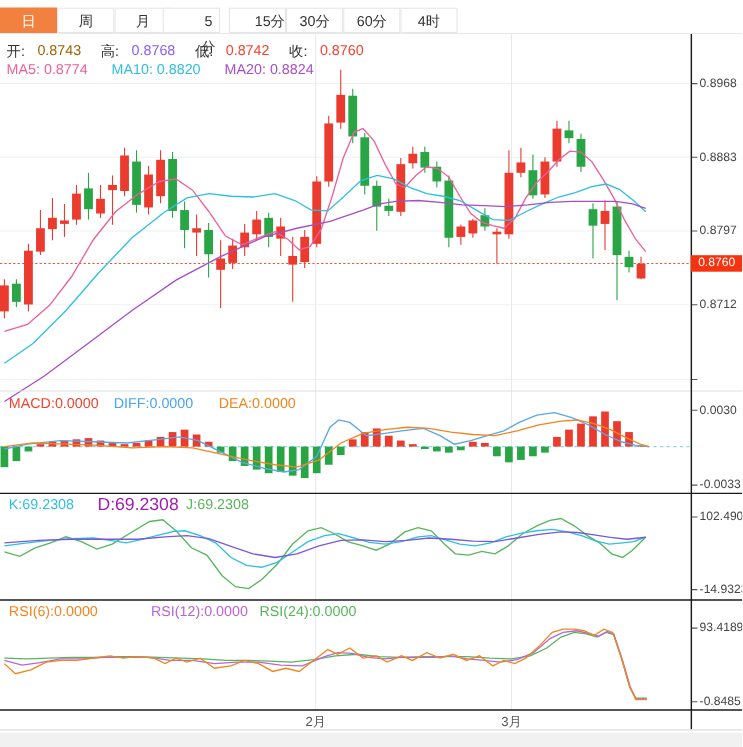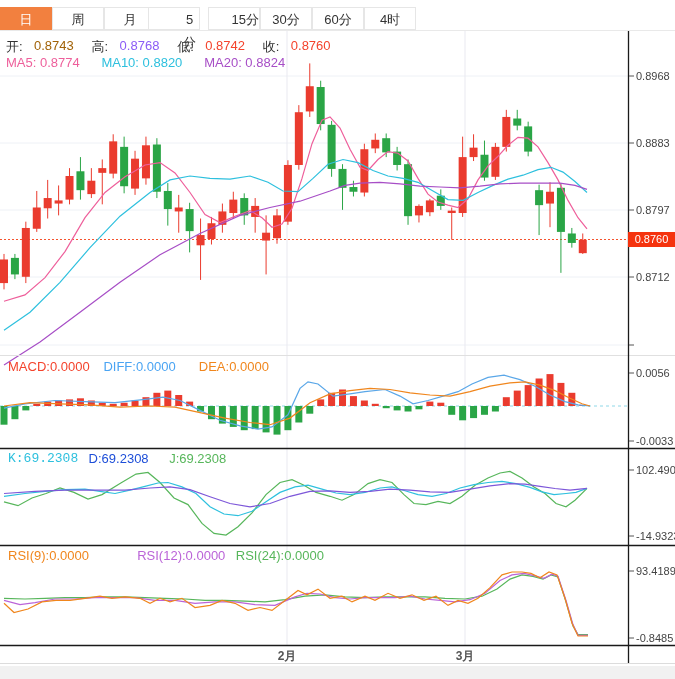--- a/index.html
+++ b/index.html
@@ -7,21 +7,21 @@
   #app{position:relative;width:675px;height:679px;background:#fff;overflow:hidden;}
   
   #tabbar{position:absolute;left:0;top:0;width:675px;height:31px;background:#fff;}
   .tab{position:absolute;top:7px;height:23px;width:52px;line-height:23px;text-align:center;
        font-size:13px;color:#333;background:#fff;border:1px solid #e6e6e6;box-sizing:border-box;cursor:pointer;}
   .tab.active{background:#f2803f;border-color:#f2803f;color:#fff;}
   #tabbar-underline{position:absolute;left:0;top:30px;width:675px;height:1px;background:#e9e9e9;}
   
   #plot{position:absolute;left:0;top:0;}
   .axis-label{position:absolute;font-size:11px;color:#444;white-space:nowrap;}
-  .month-label{position:absolute;font-size:12px;color:#555;transform:translateX(-50%);font-weight:bold;}
+  .month-label{position:absolute;font-size:12px;color:#555;transform:translateX(-50%);}
   #price-tag{position:absolute;left:628px;top:232px;width:47px;height:15px;background:#f5330e;
              color:#fff;font-size:11px;line-height:15px;text-align:center;}
   #footer-band{position:absolute;left:0;top:666px;width:675px;height:13px;background:#f1f1f1;}
 </style>
 </head>
 <body>
 
 <div id="app">
   <div id="tabbar">
       <div class="tab active" style="left: 0px;">日</div>
@@ -243,32 +243,32 @@
       <div class="axis-label" style="left: 177.2px; top: 38px; color: rgb(51, 51, 51); font-size: 13px;">低:</div>
       <div class="axis-label" style="left: 205.2px; top: 38px; color: rgb(244, 67, 44); font-size: 13px;">0.8742</div>
       <div class="axis-label" style="left: 262.8px; top: 38px; color: rgb(51, 51, 51); font-size: 13px;">收:</div>
       <div class="axis-label" style="left: 290.8px; top: 38px; color: rgb(244, 67, 44); font-size: 13px;">0.8760</div>
       <div class="axis-label" style="left: 6px; top: 55px; color: rgb(238, 95, 155); font-size: 13px;">MA5: 0.8774</div>
       <div class="axis-label" style="left: 101.4px; top: 55px; color: rgb(46, 192, 222); font-size: 13px;">MA10: 0.8820</div>
       <div class="axis-label" style="left: 204.2px; top: 55px; color: rgb(167, 78, 198); font-size: 13px;">MA20: 0.8824</div>
       <div class="axis-label" style="left: 8px; top: 359px; color: rgb(244, 67, 44); font-size: 13px;">MACD:0.0000</div>
       <div class="axis-label" style="left: 103.4px; top: 359px; color: rgb(74, 164, 243); font-size: 13px;">DIFF:0.0000</div>
       <div class="axis-label" style="left: 198.8px; top: 359px; color: rgb(240, 134, 29); font-size: 13px;">DEA:0.0000</div>
-      <div class="axis-label" style="left: 8px; top: 451px; color: rgb(46, 192, 222); font-size: 13px; font-family: Liberation Mono, monospace;">K:69.2308</div>
-      <div class="axis-label" style="left: 88.6px; top: 451px; color: #1d4ed8; font-size: 13px;">D:69.2308</div>
+      <div class="axis-label" style="left: 8px; top: 451px; color: rgb(46, 192, 222); font-size: 13px;">K:69.2308</div>
+      <div class="axis-label" style="left: 88.6px; top: 451px; color: #a21caf; font-size: 16px;">D:69.2308</div>
       <div class="axis-label" style="left: 169.2px; top: 451px; color: rgb(87, 182, 91); font-size: 13px;">J:69.2308</div>
-      <div class="axis-label" style="left: 8px; top: 548px; color: rgb(240, 134, 29); font-size: 13px;">RSI(9):0.0000</div>
+      <div class="axis-label" style="left: 8px; top: 548px; color: rgb(240, 134, 29); font-size: 13px;">RSI(6):0.0000</div>
       <div class="axis-label" style="left: 118.2px; top: 548px; color: rgb(187, 100, 216); font-size: 13px; margin-left: 19px;">RSI(12):0.0000</div>
       <div class="axis-label" style="left: 235.8px; top: 548px; color: rgb(87, 182, 91); font-size: 13px;">RSI(24):0.0000</div>
       <div class="axis-label" style="left: 636px; top: 70px; color: rgb(68, 68, 68); font-size: 11px;">0.8968</div>
       <div class="axis-label" style="left: 636px; top: 137px; color: rgb(68, 68, 68); font-size: 11px;">0.8883</div>
       <div class="axis-label" style="left: 636px; top: 204px; color: rgb(68, 68, 68); font-size: 11px;">0.8797</div>
       <div class="axis-label" style="left: 636px; top: 271px; color: rgb(68, 68, 68); font-size: 11px;">0.8712</div>
       <div class="axis-label" style="left: 636px; top: 339px; color: rgb(68, 68, 68); font-size: 11px; padding-left: 44px;">0.8627</div>
-      <div class="axis-label" style="left: 636px; top: 367px; color: rgb(68, 68, 68); font-size: 11px;">0.0056</div>
+      <div class="axis-label" style="left: 636px; top: 367px; color: rgb(68, 68, 68); font-size: 11px;">0.0030</div>
       <div class="axis-label" style="left: 636px; top: 435px; color: rgb(68, 68, 68); font-size: 11px;">-0.0033</div>
       <div class="axis-label" style="left: 636px; top: 464px; color: rgb(68, 68, 68); font-size: 11px;">102.4905</div>
       <div class="axis-label" style="left: 636px; top: 530px; color: rgb(68, 68, 68); font-size: 11px;">-14.9323</div>
       <div class="axis-label" style="left: 636px; top: 565px; color: rgb(68, 68, 68); font-size: 11px;">93.4189</div>
       <div class="axis-label" style="left: 636px; top: 632px; color: rgb(68, 68, 68); font-size: 11px;">-0.8485</div>
       <div class="month-label" style="left: 287px; top: 648px;">2月</div>
       <div class="month-label" style="left: 465px; top: 648px;">3月</div>
     </div>
   <div id="price-tag">0.8760</div>
   <div id="footer-band"></div>

